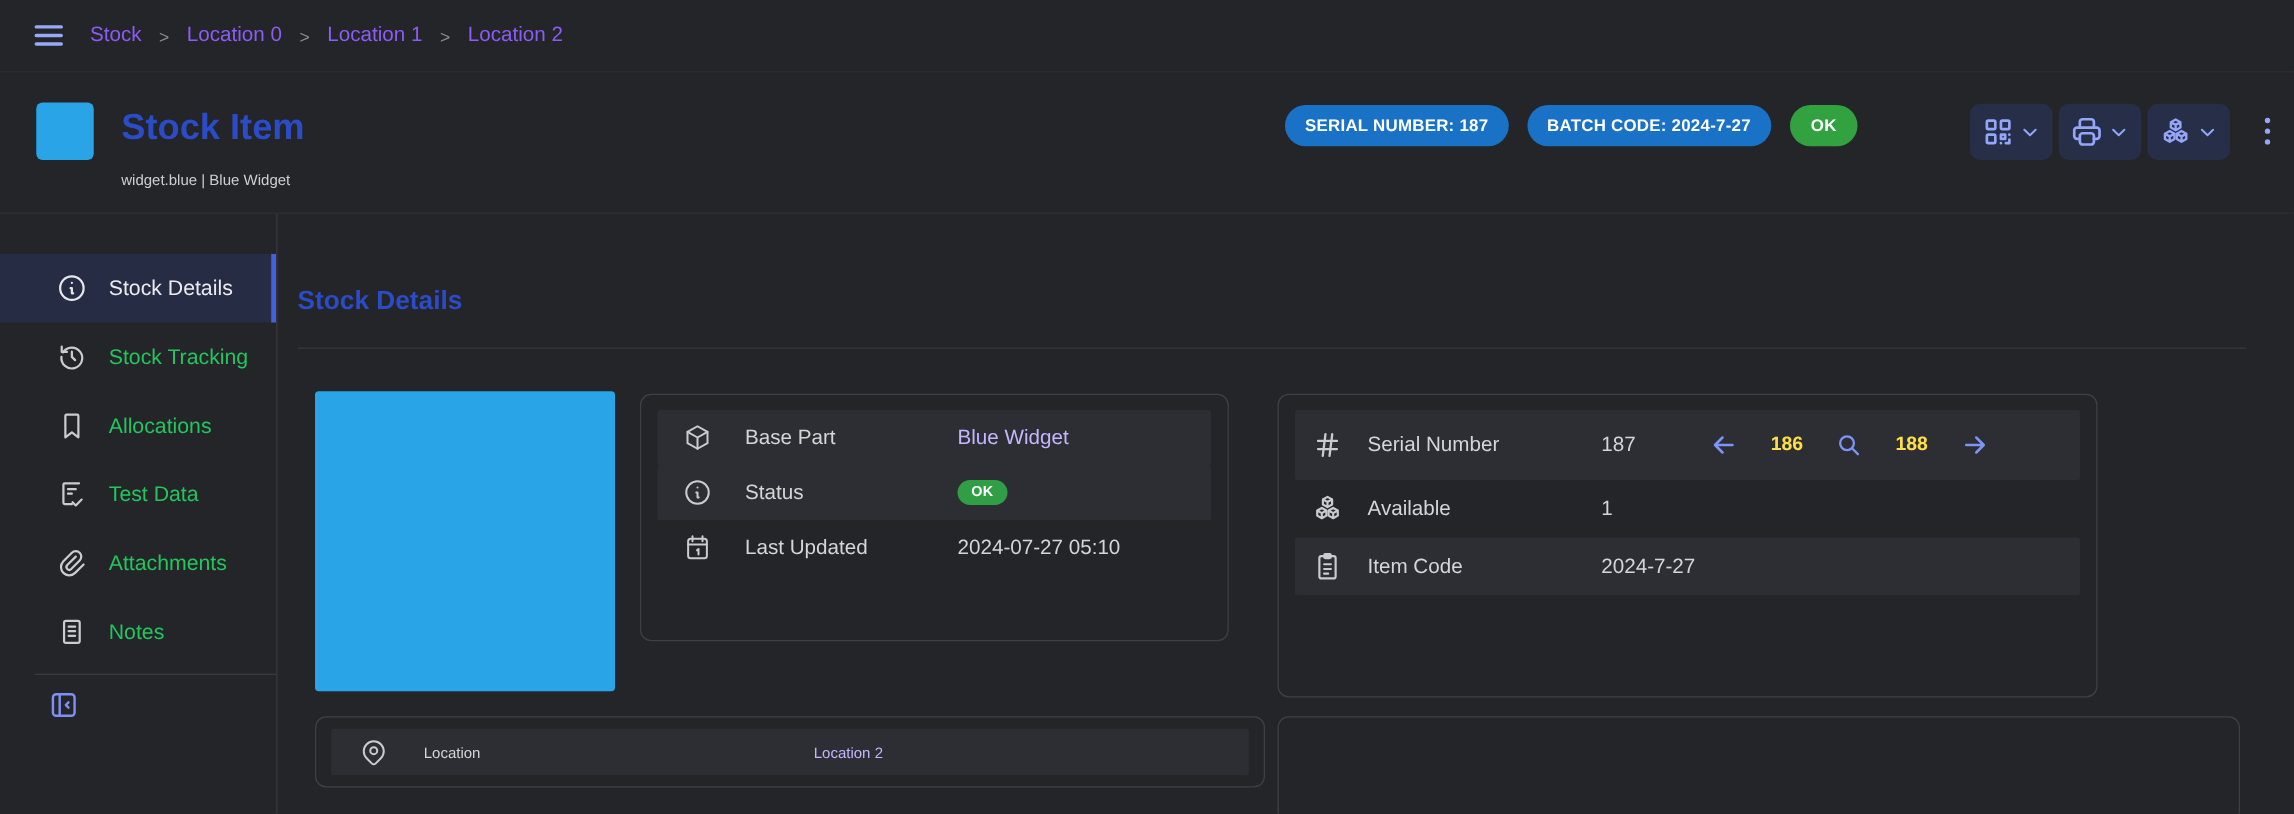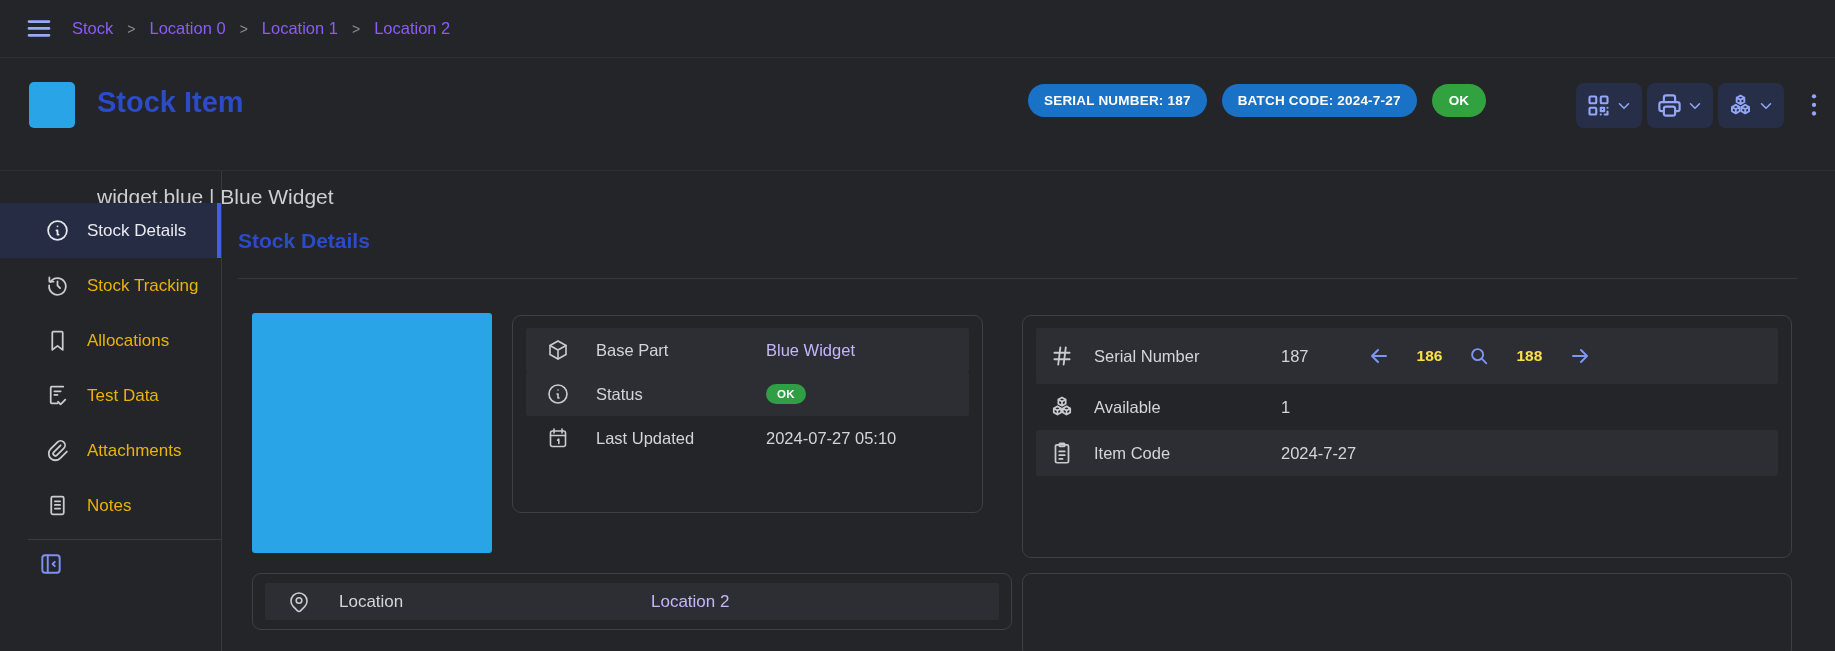--- a/index.html
+++ b/index.html
@@ -18,59 +18,59 @@
   .burger { color:#98a9f7; cursor:pointer; background:none; border:none; }
   .crumbs { display:flex; align-items:center; gap:14px; font-size:16.5px; }
   .crumb  { color:#8b5cf6; cursor:pointer; }
   .crumb-sep { color:#8a8d93; font-size:14px; }
 
   
   .thumb { position:absolute; left:29px; top:82px; width:46px; height:46px;
            background:#29a4e6; border-radius:5px; cursor:pointer; }
   .page-title { position:absolute; left:97px; top:86px; font-size:29px;
                 font-weight:bold; color:#2c4bc6; }
-  .page-subtitle { position:absolute; left:97px; top:137px; font-size:21px; color:#cbced2;margin-top:48px; }
+  .page-subtitle { position:absolute; left:97px; top:137px; font-size:12px; color:#cbced2; }
 
   .badges { position:absolute; left:1028px; top:84px; height:33px;
             display:flex; align-items:center; gap:15px; }
   .badge { height:33px; display:flex; align-items:center; padding:0 16px;
            border-radius:17px; background:#1a72c7; color:#fff;
            font-size:13.5px; font-weight:bold; letter-spacing:.2px; white-space:nowrap; }
   .badge.green { background:#31a23f; padding:0 17px; }
 
   .actions { position:absolute; left:1576px; top:83px; display:flex; align-items:center; gap:5px; }
   .abtn { width:66px; height:45px; border-radius:8px; background:#262e48; border:none;
           color:#94a6f8; display:flex; align-items:center; justify-content:center; gap:3px;
           cursor:pointer; }
   .kebab { margin-left:12px; color:#94a6f8; background:none; border:none; cursor:pointer; }
 
   .hdr-divider { position:absolute; left:0; top:170px; width:1835px; height:1px; background:#2e2f33; }
 
   
   .sidebar { position:absolute; left:0; top:171px; width:222px; height:480px;
              border-right:1px solid #38393e; padding-top:32px; }
   .side-item { display:flex; align-items:center; gap:17px; height:55px; padding-left:45px;
-               font-size:17px; color:#eab308; cursor:pointer; }
+               font-size:17px; color:#22c55e; cursor:pointer; }
   .side-item .sic { color:#c9cdd2; }
   .side-item.active { background:#262c44; box-shadow:inset -4px 0 0 #4161e1; color:#e9ebee; }
   .side-item.active .sic { color:#e4e7ea; }
   .side-divider { margin:6px 0 0 28px; border-top:1px solid #3a3b40; }
   .collapse-btn { margin:11px 0 0 38px; color:#7e90f3; background:none; border:none; cursor:pointer; }
 
   
   .content-heading { position:absolute; left:238px; top:229px; font-size:21px;
                      font-weight:bold; color:#2c4bc6; }
   .content-divider { position:absolute; left:238px; top:278px; width:1559px; height:1px; background:#37383c; }
 
   .img-block { position:absolute; left:252px; top:313px; width:240px; height:240px;
                background:#29a4e6; border-radius:3px; }
 
   .panel { position:absolute; border:1px solid #3e4045; border-radius:9px; background:#242529; }
   .details-panel { left:512px; top:315px; width:471px; height:198px; padding:12px 13px; }
-  .right-panel   { left:1022px; top:315px; width:770px; height:243px; padding:12px 13px; }
+  .right-panel   { left:1022px; top:315px; width:656px; height:243px; padding:12px 13px; }
   .loc-panel     { left:252px; top:573px; width:760px; height:57px; padding:9px 12px; }
   .empty-panel   { left:1022px; top:573px; width:770px; height:85px; }
 
   .drow { display:flex; align-items:center; height:44px; padding:0 14px 0 20px;
           font-size:16.5px; color:#d3d5d9; border-radius:2px; }
   .stripe { background:#2d2e33; }
   .ric { color:#c8ccd1; margin-right:26px; flex:0 0 auto; }
   .drow .lbl { width:170px; flex:0 0 auto; }
   .link { color:#c4b5fd; cursor:pointer; }
   .okpill { background:#2f9e44; color:#fff; font-weight:bold; font-size:11.5px;
@@ -81,21 +81,21 @@
           font-size:16.5px; color:#d3d5d9; border-radius:2px; }
   .rrow.serial { height:56px; }
   .rrow .ric { margin-right:19px; }
   .rrow .lbl { width:187px; flex:0 0 auto; }
   .snav { display:flex; align-items:center; gap:26px; margin-left:58px;
           color:#fde047; font-size:15.5px; font-weight:bold; }
   .snav .navlink { cursor:pointer; }
   .navbtn { color:#7e95f8; background:none; border:none; cursor:pointer; }
 
   .locrow { display:flex; align-items:center; height:37px; padding:0 14px 0 22px;
-            font-size:17px; border-radius:2px; }
+            font-size:12px; border-radius:2px; }
   .locrow .lbl { width:312px; flex:0 0 auto; }
   .locrow .ric { margin-right:28px; }
 </style>
 </head>
 <body>
 
 <div class="topbar">
   <button class="burger">
     <span>
       <svg width="30" height="30" viewBox="0 0 24 24" fill="none" stroke="currentColor" stroke-width="2.2" stroke-linecap="round">

